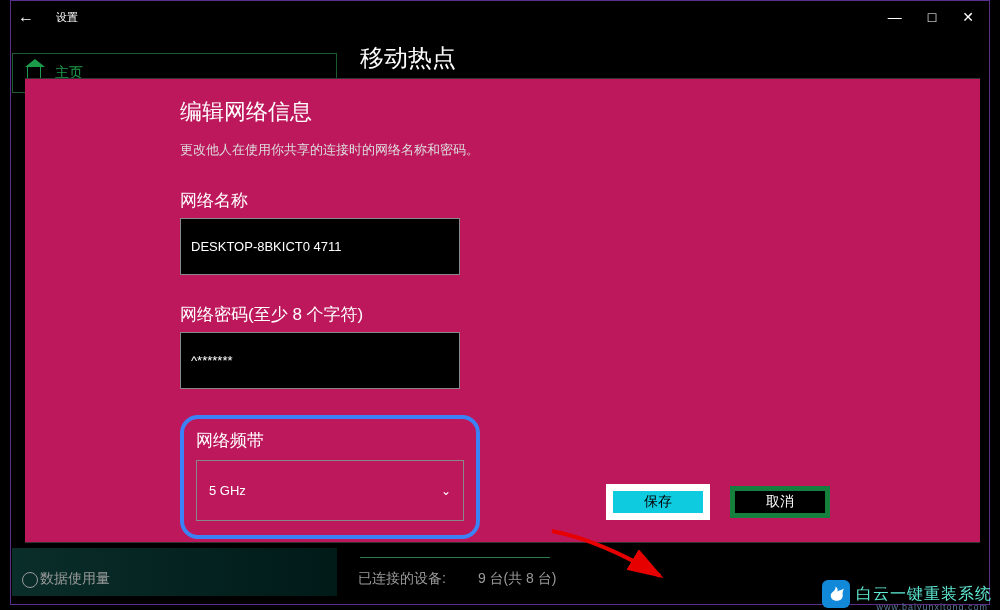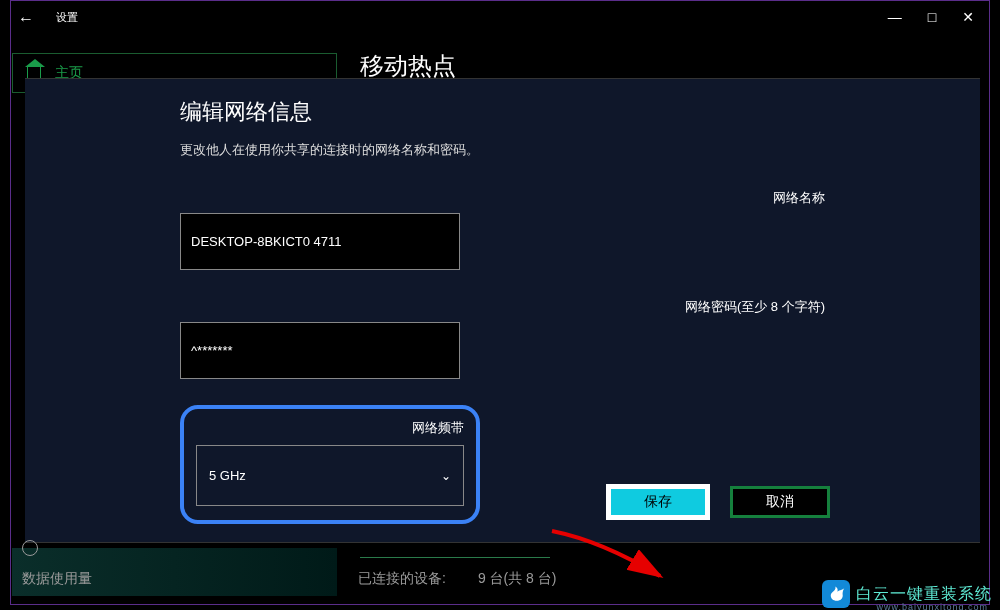--- a/index.html
+++ b/index.html
@@ -58,35 +58,35 @@
     top: -8px; left: -3px;
     width: 0; height: 0;
     border-left: 10px solid transparent;
     border-right: 10px solid transparent;
     border-bottom: 8px solid #1a9c4a;
   }
   .main {
     position: absolute;
     top: 40px; left: 360px; right: 20px;
   }
-  .page-title { font-size: 24px; color: #fff; margin-top: 10px; }
+  .page-title { font-size: 24px; color: #fff; margin-top: 2px; }
   .dialog-overlay {
     position: absolute;
     top: 78px; left: 25px;
     width: 955px; height: 465px;
-    background: #0f172a;
+    background: #be185d;
     border-top: 1px solid #333;
     border-bottom: 1px solid #333;
   }
   .dialog {
     padding: 18px 155px;
   }
   .dialog-title { font-size: 22px; font-weight: normal; margin-bottom: 14px; }
   .dialog-desc { font-size: 13px; color: #ddd; margin-bottom: 30px; }
-  .field-label { font-size: 13px; color: #fff; margin-bottom: 6px; text-align: right; }
+  .field-label { font-size: 17px; color: #fff; margin-bottom: 6px; }
   .text-input {
     width: 280px;
     background: #000;
     border: 1px solid #888;
     color: #fff;
     padding: 20px 10px;
     font-size: 13px;
     font-family: inherit;
     margin-bottom: 28px;
   }
@@ -112,21 +112,21 @@
   .dialog-buttons {
     position: absolute;
     bottom: 24px; right: 150px;
     display: flex; gap: 22px;
   }
   .dlg-btn {
     width: 100px; height: 32px;
     display: flex; align-items: center; justify-content: center;
     font-size: 14px;
     cursor: pointer;
-    border: 3px solid #15803d;
+    border: 5px solid #15803d;
     background: #000;
     color: #fff;
     text-align: right;
   }
   .dlg-btn.primary {
     background: #0fcbe0;
     border-color: #fff;
     outline: 2px solid #fff;
     color: #000;
   }
@@ -137,22 +137,22 @@
   }
   .bottom-strip {
     position: absolute;
     bottom: 14px; left: 12px;
     width: 325px; height: 48px;
     background: linear-gradient(to right, #0a2e2a, #001a18);
   }
   .sidebar-usage {
     position: absolute;
     bottom: 22px; left: 22px;
-    display: flex; align-items: flex-start; gap: 14px;
-    color: #9a9a9a; font-size: 14px; flex-direction: column;
+    display: flex; align-items: flex-end; gap: 2px;
+    color: #9a9a9a; font-size: 14px;
   }
   .clock-icon {
     width: 16px; height: 16px;
     border: 1.5px solid #9a9a9a;
     border-radius: 50%;
     position: relative;
   }
   .bottom-right {
     position: absolute;
     bottom: 22px; left: 358px;

